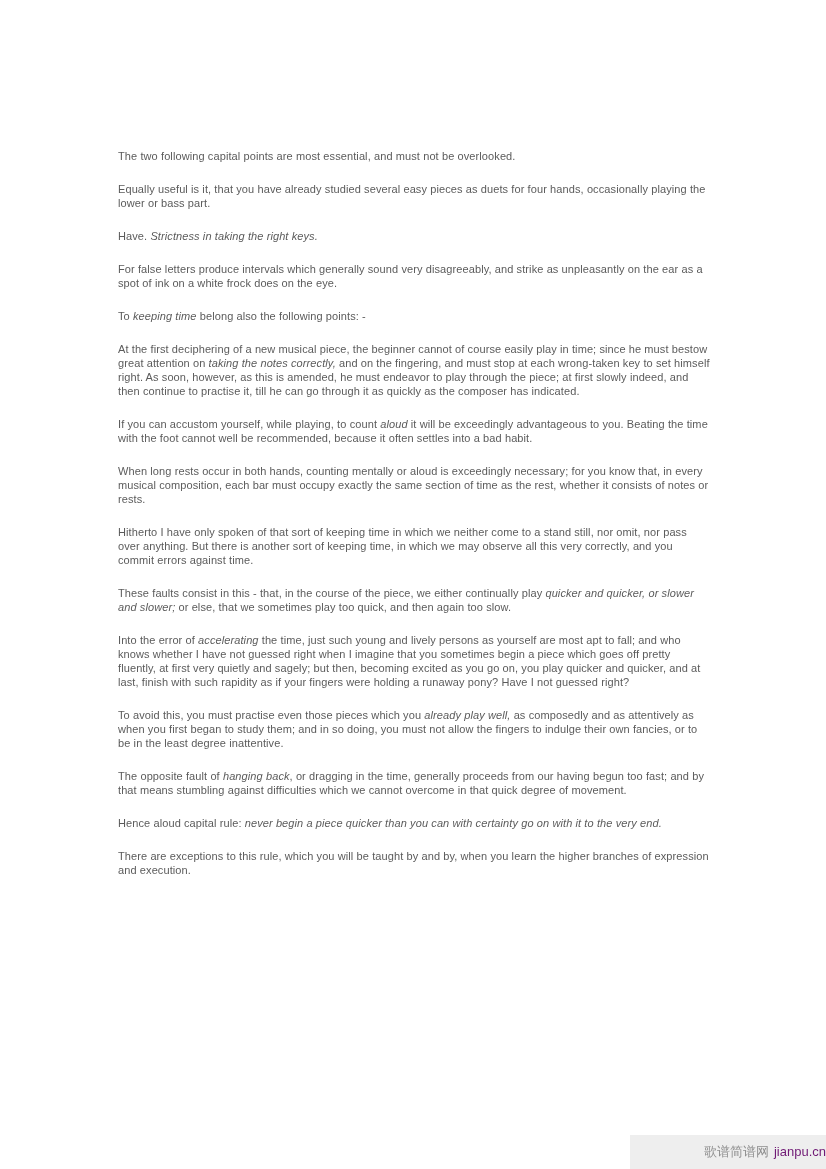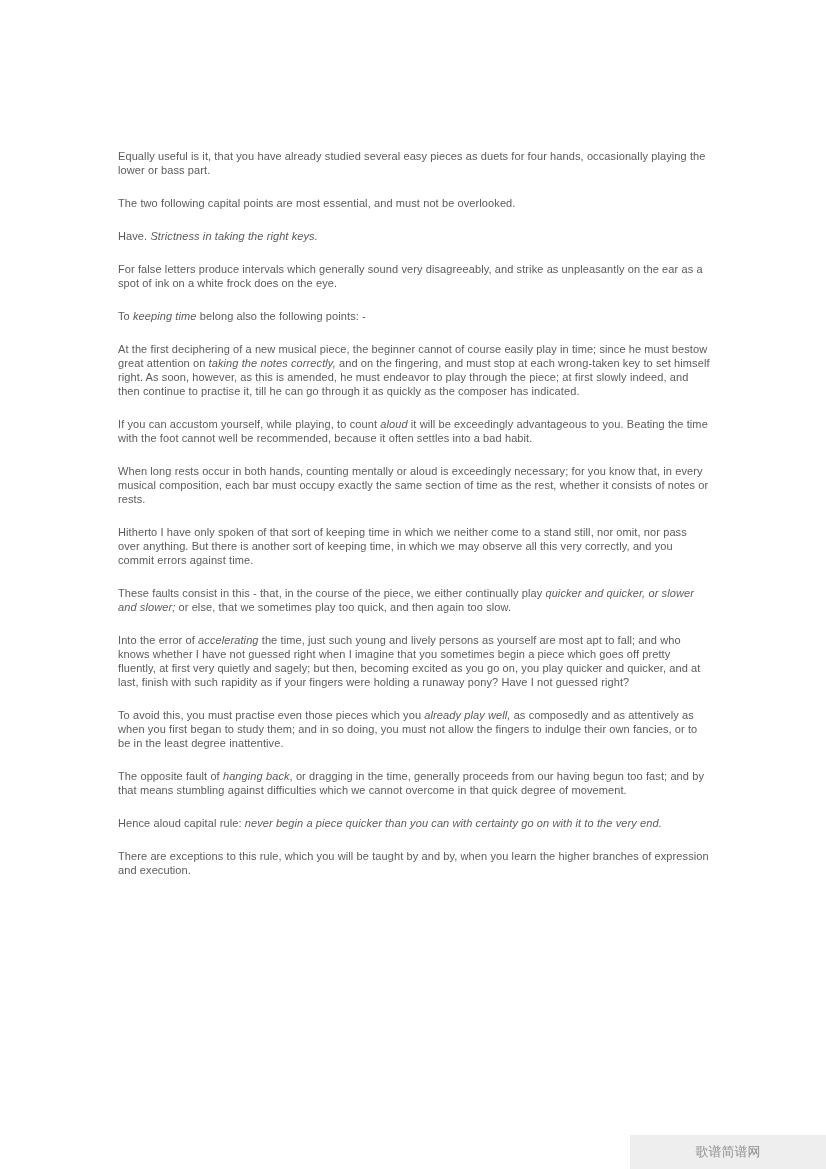--- a/index.html
+++ b/index.html
@@ -33,36 +33,35 @@
     font-style: italic;
   }
   .watermark {
     position: absolute;
     left: 630px;
     top: 1135px;
     width: 196px;
     height: 34px;
     display: flex;
     align-items: center;
-    justify-content: flex-start;
+    justify-content: flex-end;
     gap: 5px;
     font-size: 13px;
     line-height: 34px;
     white-space: nowrap;
-    flex-direction: column;
   }
 </style>
 </head>
 <body style="background: rgb(255, 255, 255);">
 
 <div class="page">
   <main class="page-content" style="color: rgb(91, 91, 91);">
 
-  <p><span>Equally useful is it, that you have already studied several easy pieces as duets for four hands, occasionally playing the lower or bass part.</span></p>
-      <p><span>The two following capital points are most essential, and must not be overlooked.</span></p>
+  <p><span>The two following capital points are most essential, and must not be overlooked.</span></p>
+      <p><span>Equally useful is it, that you have already studied several easy pieces as duets for four hands, occasionally playing the lower or bass part.</span></p>
       <p><span>Have. </span><span class="em">Strictness in taking the right keys.</span></p>
       <p><span>For false letters produce intervals which generally sound very disagreeably, and strike as unpleasantly on the ear as a spot of ink on a white frock does on the eye.</span></p>
       <p><span>To </span><span class="em">keeping time</span><span> belong also the following points: -</span></p>
       <p><span>At the first deciphering of a new musical piece, the beginner cannot of course easily play in time; since he must bestow great attention on </span><span class="em">taking the notes correctly,</span><span> and on the fingering, and must stop at each wrong-taken key to set himself right. As soon, however, as this is amended, he must endeavor to play through the piece; at first slowly indeed, and then continue to practise it, till he can go through it as quickly as the composer has indicated.</span></p>
       <p><span>If you can accustom yourself, while playing, to count </span><span class="em">aloud</span><span> it will be exceedingly advantageous to you. Beating the time with the foot cannot well be recommended, because it often settles into a bad habit.</span></p>
       <p><span>When long rests occur in both hands, counting mentally or aloud is exceedingly necessary; for you know that, in every musical composition, each bar must occupy exactly the same section of time as the rest, whether it consists of notes or rests.</span></p>
       <p><span>Hitherto I have only spoken of that sort of keeping time in which we neither come to a stand still, nor omit, nor pass over anything. But there is another sort of keeping time, in which we may observe all this very correctly, and you commit errors against time.</span></p>
       <p><span>These faults consist in this - that, in the course of the piece, we either continually play </span><span class="em">quicker and quicker, or slower and slower;</span><span> or else, that we sometimes play too quick, and then again too slow.</span></p>
       <p><span>Into the error of </span><span class="em">accelerating</span><span> the time, just such young and lively persons as yourself are most apt to fall; and who knows whether I have not guessed right when I imagine that you sometimes begin a piece which goes off pretty fluently, at first very quietly and sagely; but then, becoming excited as you go on, you play quicker and quicker, and at last, finish with such rapidity as if your fingers were holding a runaway pony? Have I not guessed right?</span></p>
       <p><span>To avoid this, you must practise even those pieces which you </span><span class="em">already play well,</span><span> as composedly and as attentively as when you first began to study them; and in so doing, you must not allow the fingers to indulge their own fancies, or to be in the least degree inattentive.</span></p>

